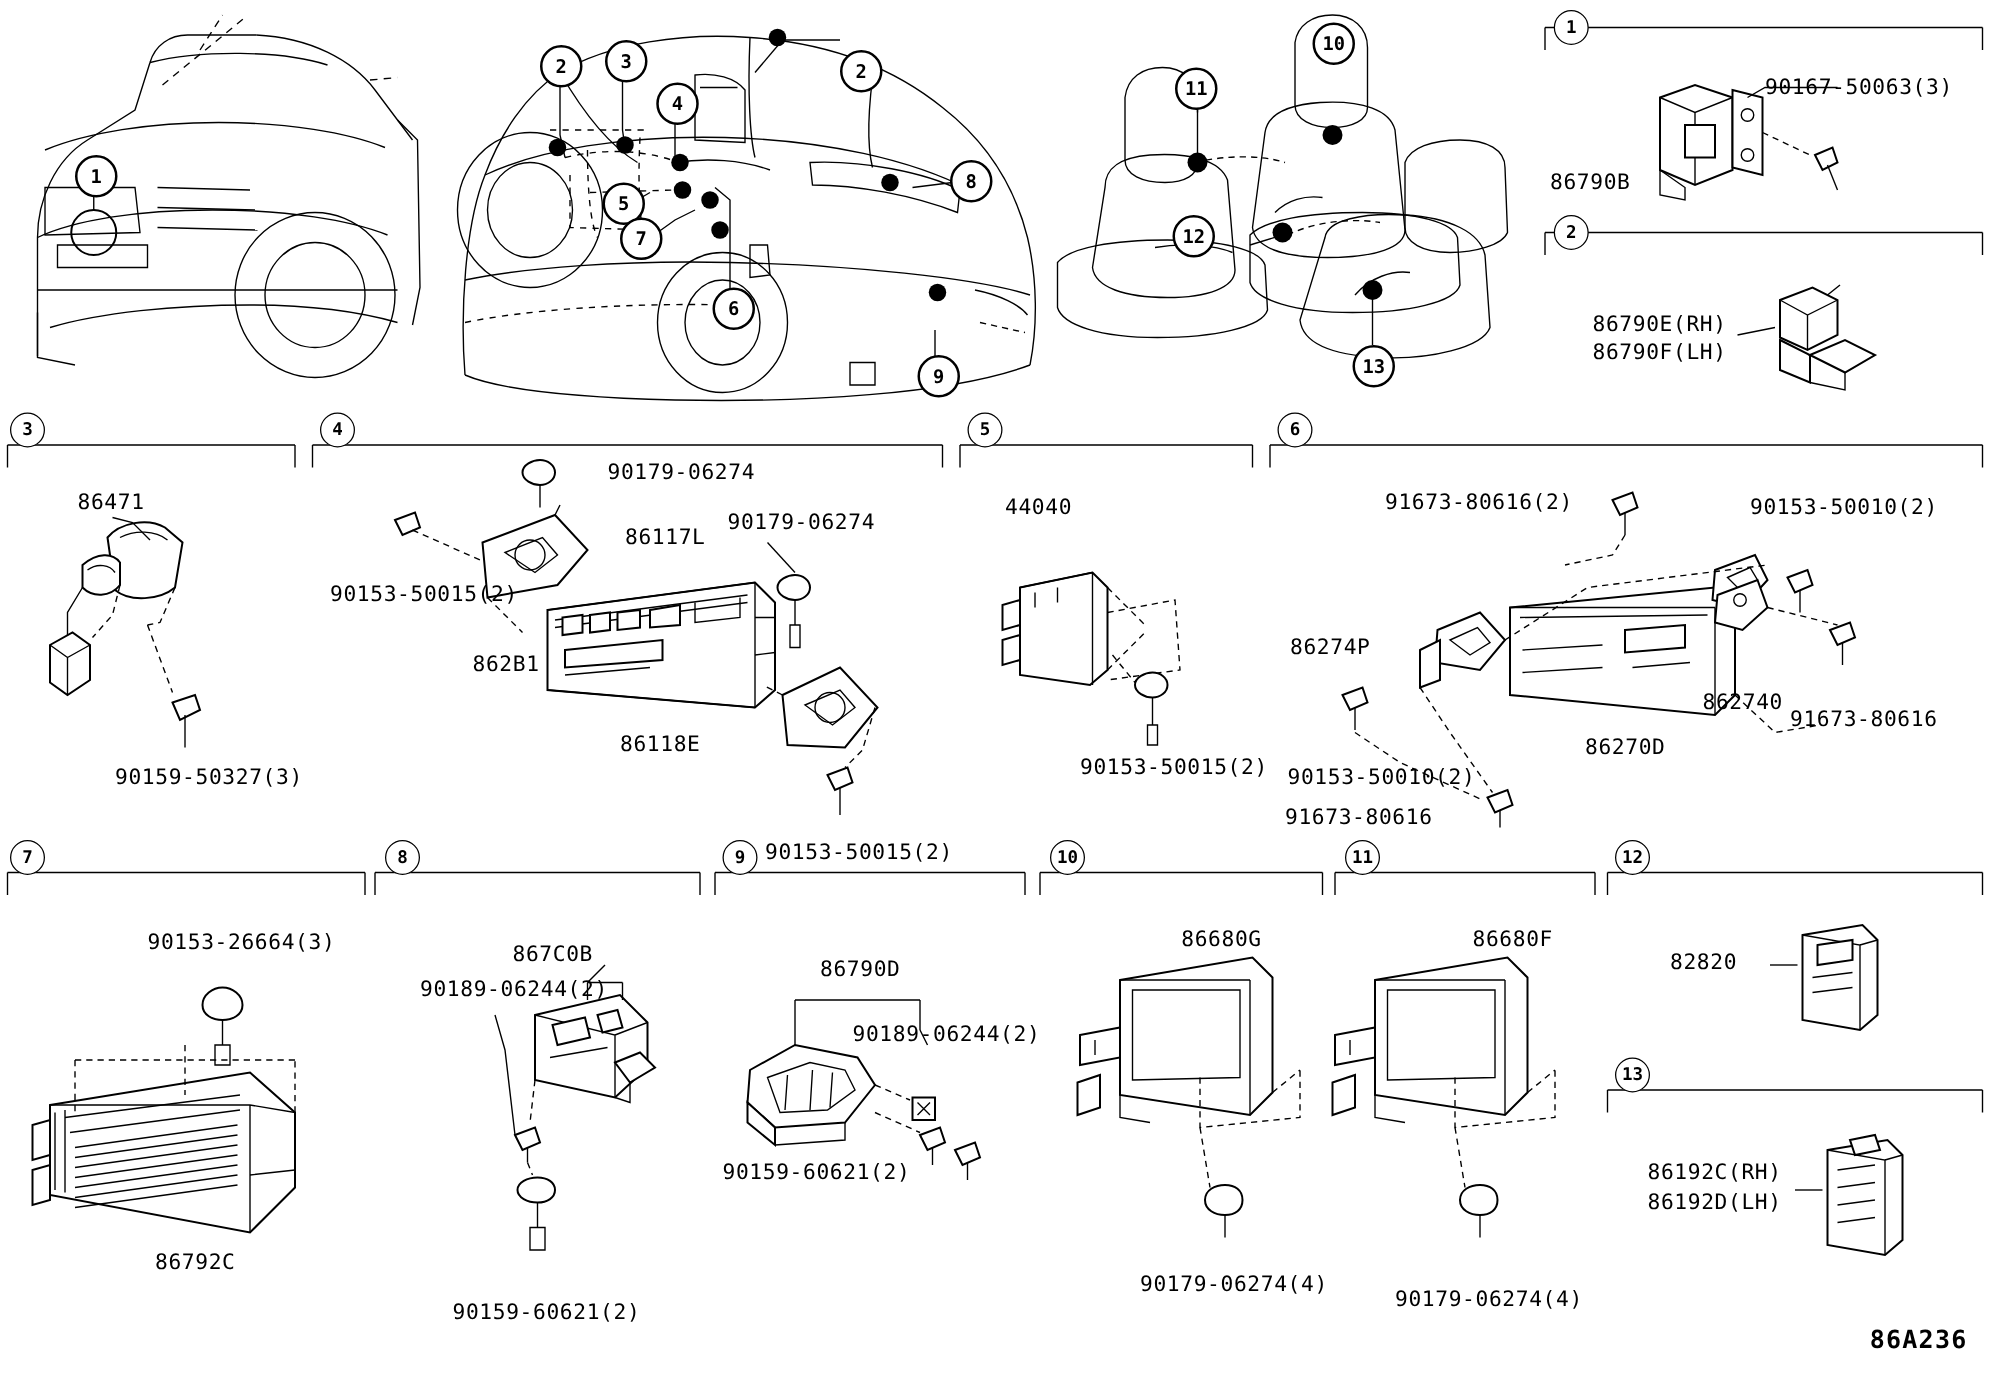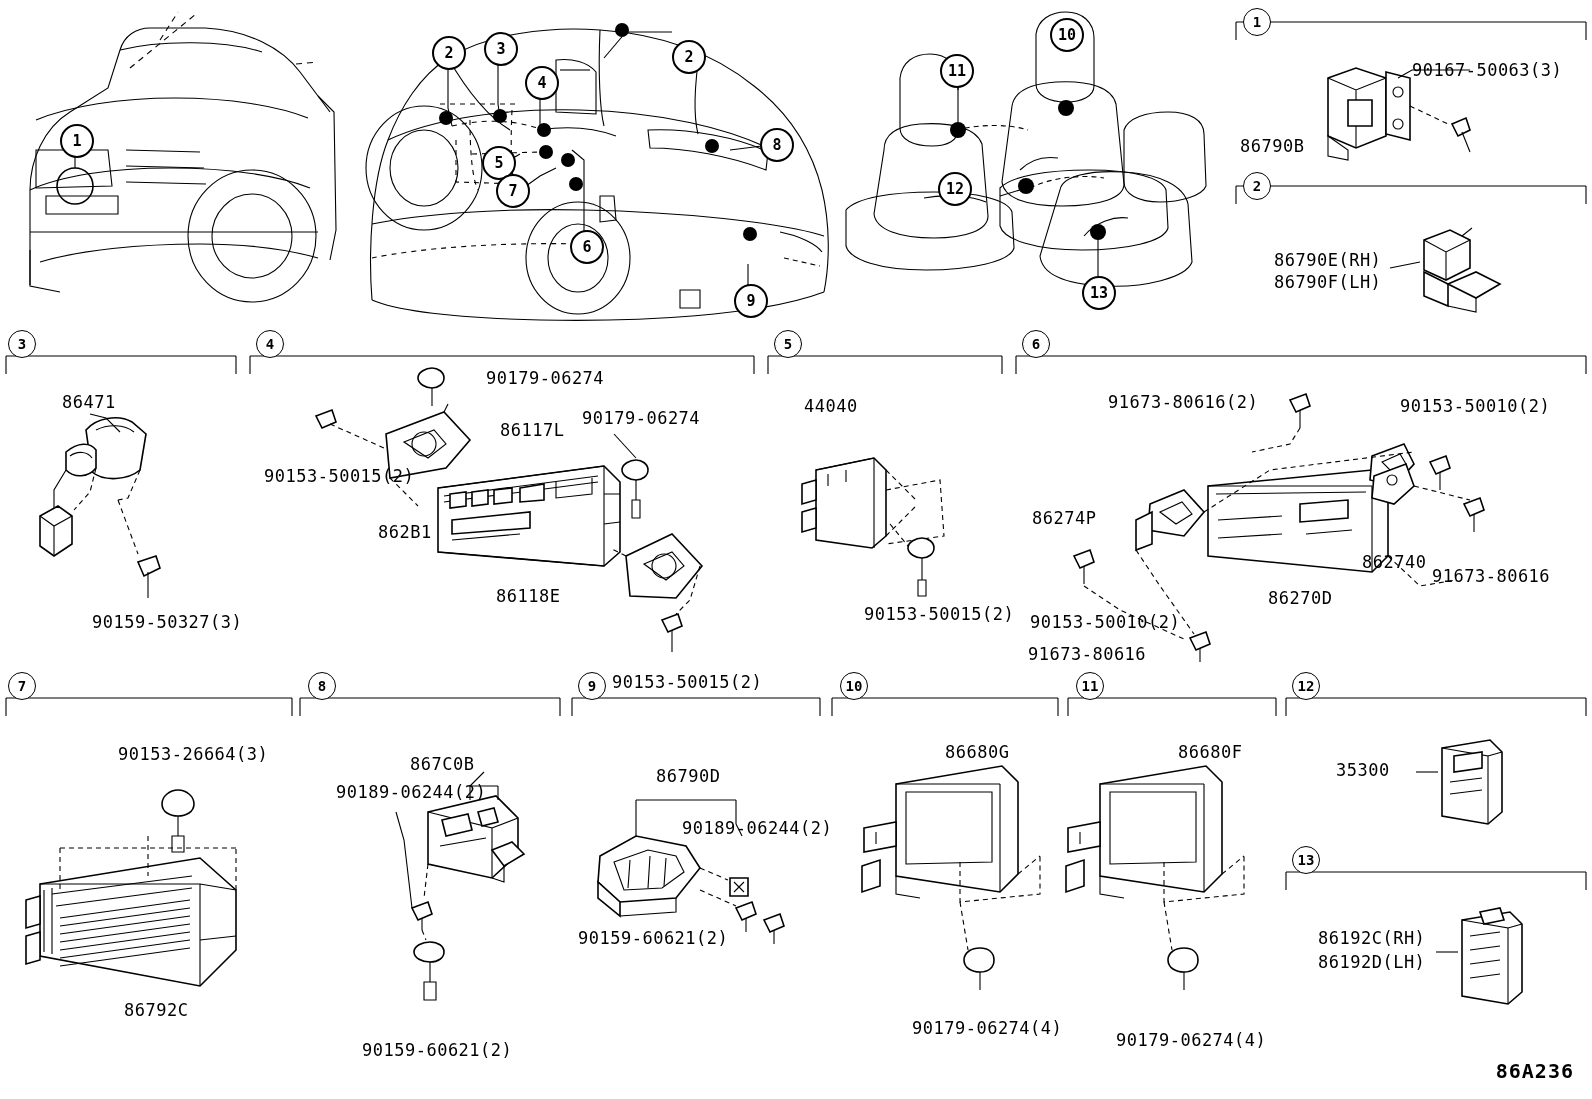--- a/index.html
+++ b/index.html
@@ -520,20 +520,20 @@
 <div class="lbl" style="left:656px;top:766px;">86790D</div>
 <div class="lbl" style="left:682px;top:818px;">90189-06244(2)</div>
 <div class="lbl" style="left:578px;top:928px;">90159-60621(2)</div>
 
 <div class="lbl" style="left:918px;top:742px;margin-left:27px;">86680G</div>
 <div class="lbl" style="left:912px;top:1018px;">90179-06274(4)</div>
 
 <div class="lbl" style="left:1134px;top:742px;margin-left:44px;">86680F</div>
 <div class="lbl" style="left:1116px;top:1030px;">90179-06274(4)</div>
 
-<div class="lbl" style="left:1336px;top:760px;">35300</div>
+<div class="lbl" style="left:1336px;top:760px;">82820</div>
 
 <div class="lbl" style="left:1318px;top:928px;">86192C(RH)</div>
 <div class="lbl" style="left:1318px;top:952px;">86192D(LH)</div>
 
 <div class="diagcode">86A236</div>
 
 </div>
 
 </body></html>

